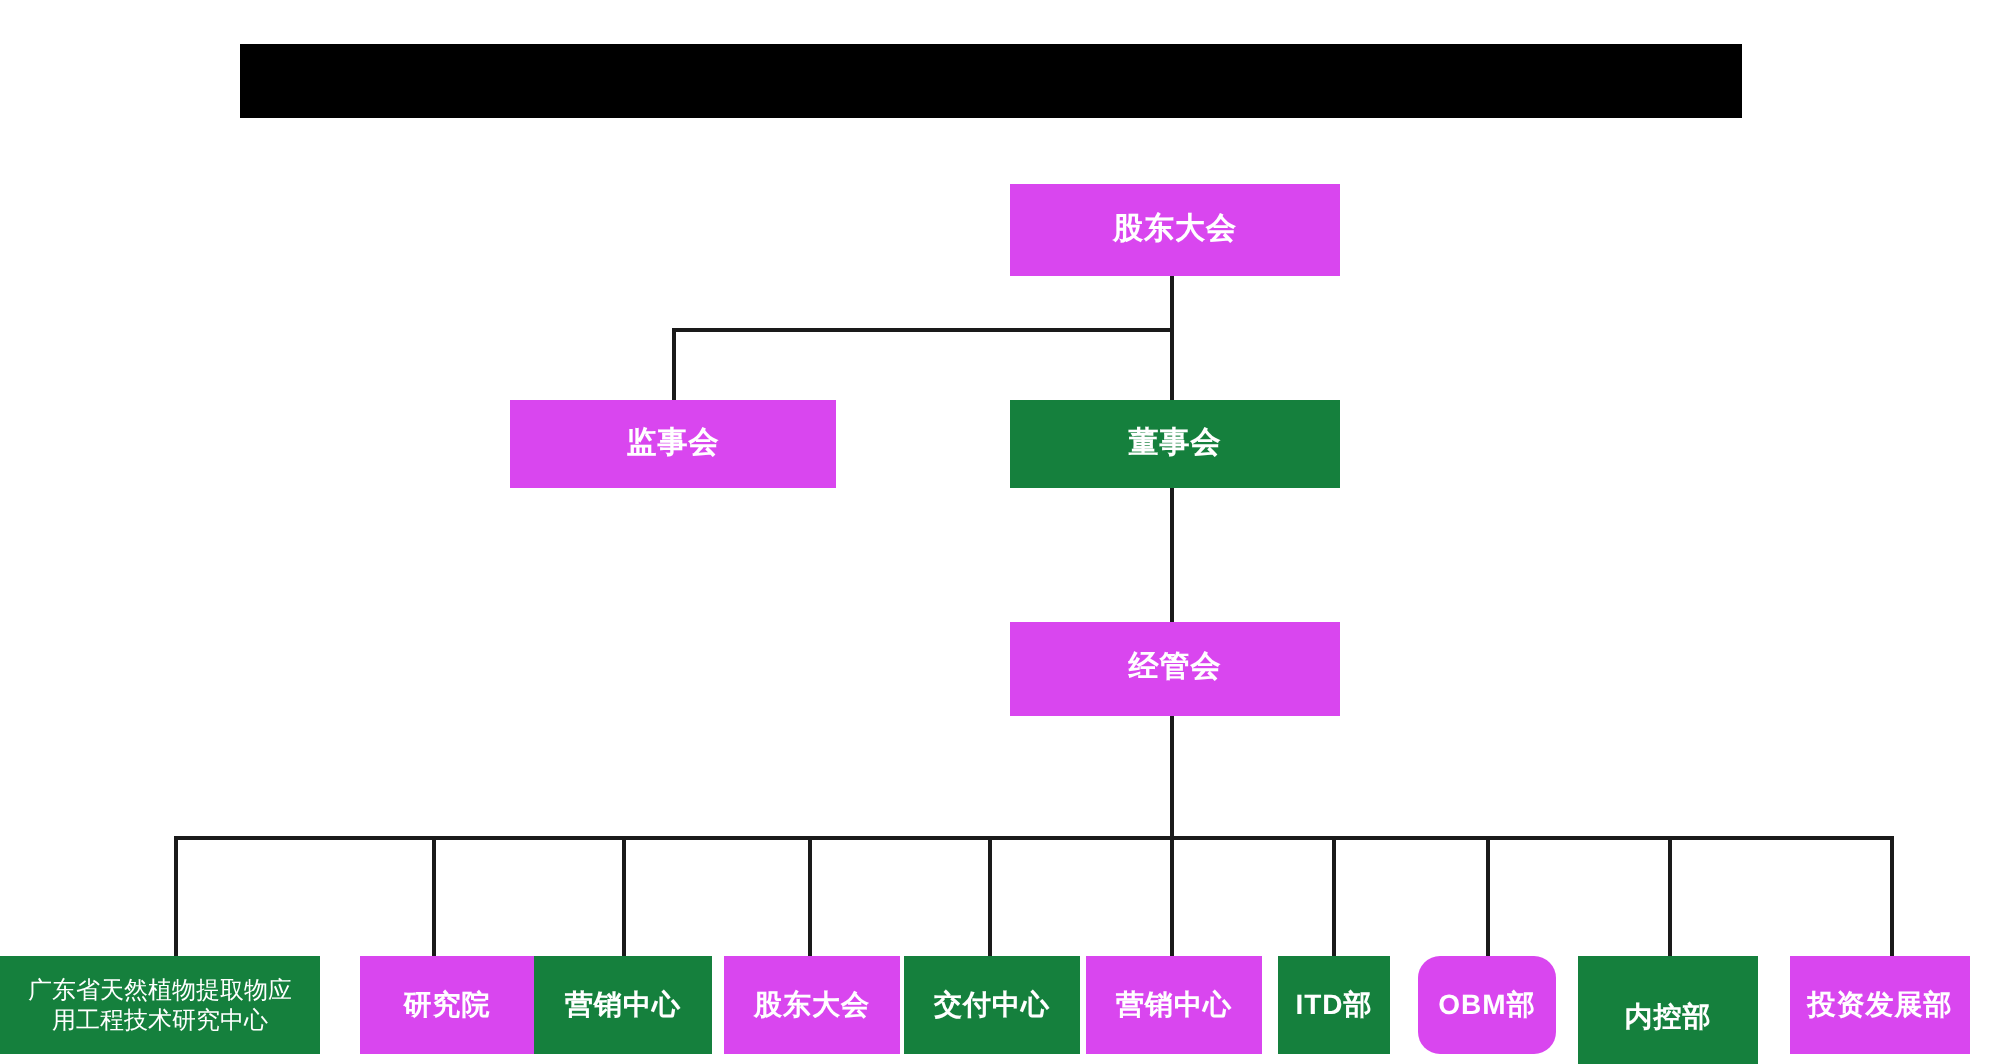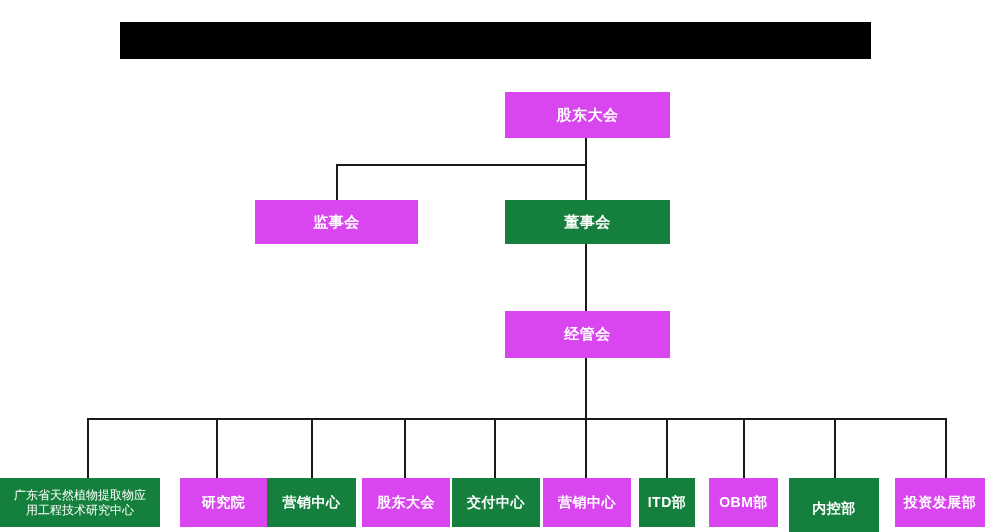--- a/index.html
+++ b/index.html
@@ -92,17 +92,17 @@
   <div class="node light n-xs" style="left:0px; top:478px; width:160px; height:49px; flex-direction:column;">
     <span>广东省天然植物提取物应</span>
     <span>用工程技术研究中心</span>
   </div>
   <div class="node dark n-sm" style="left:180px; top:478px; width:87px; height:49px;">研究院</div>
   <div class="node light n-sm" style="left:267px; top:478px; width:89px; height:49px;">营销中心</div>
   <div class="node dark n-sm" style="left:362px; top:478px; width:88px; height:49px;">股东大会</div>
   <div class="node light n-sm" style="left:452px; top:478px; width:88px; height:49px;">交付中心</div>
   <div class="node dark n-sm" style="left:543px; top:478px; width:88px; height:49px;">营销中心</div>
   <div class="node light n-sm" style="left:639px; top:478px; width:56px; height:49px;">ITD部</div>
-  <div class="node dark n-sm" style="left:709px; top:478px; width:69px; height:49px;">OBM部</div>
+  <div class="node dark n-sm" style="left:709px; top:478px; width:69px; height:49px;border-radius:11px;">OBM部</div>
   <div class="node light n-sm" style="left:789px; top:478px; width:90px; height:61px;">内控部</div>
   <div class="node dark n-sm" style="left:895px; top:478px; width:90px; height:49px;">投资发展部</div>
 
 </div>
 
 </body></html>

